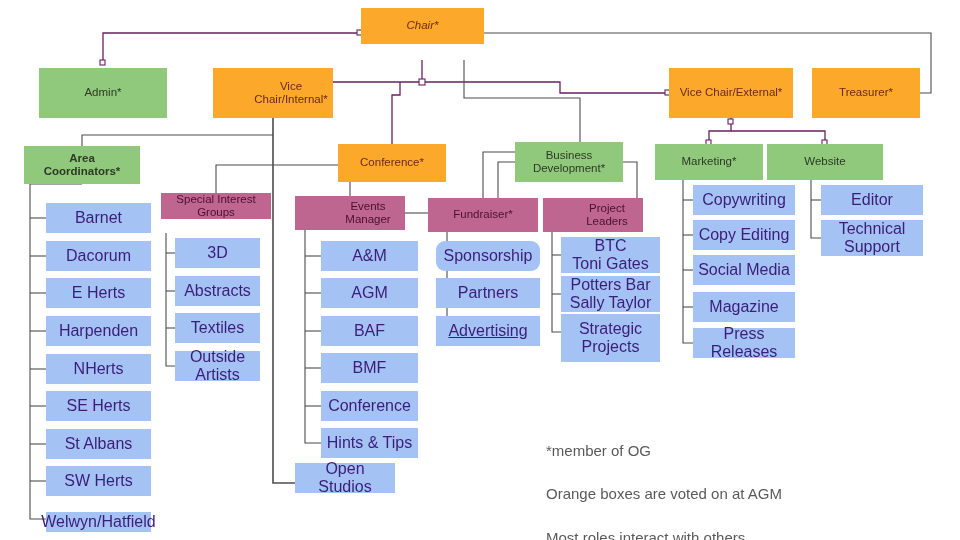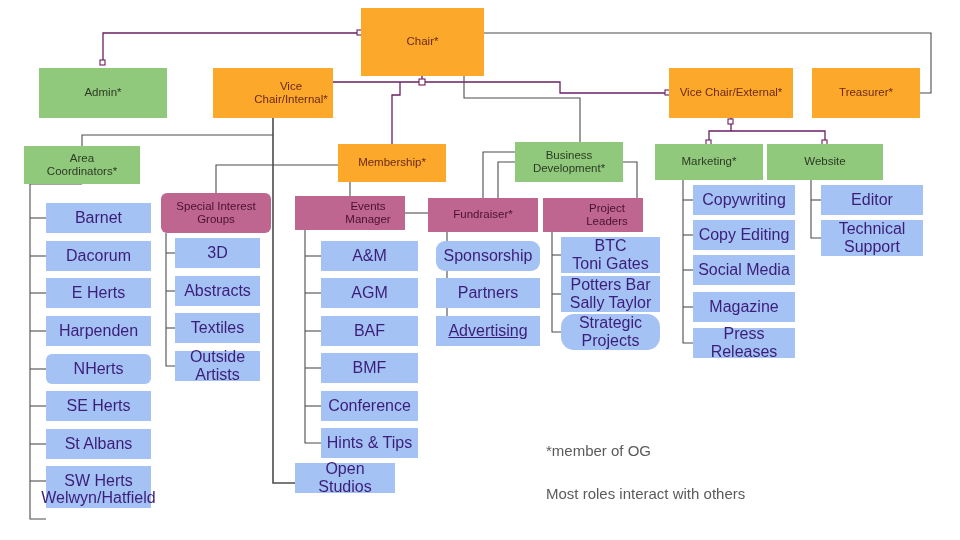--- a/index.html
+++ b/index.html
@@ -119,75 +119,76 @@
       <rect x="419" y="79" width="6" height="6"></rect>
       <rect x="665" y="90" width="5" height="5"></rect>
       <rect x="100" y="60" width="5" height="5"></rect>
       <rect x="728" y="119" width="5" height="5"></rect>
       <rect x="706" y="140" width="5" height="5"></rect>
       <rect x="822" y="140" width="5" height="5"></rect>
     </g>
   </svg>
 
   <div id="nodes">
-      <div class="node n-orange" style="left: 361px; top: 8px; width: 123px; height: 68px;">Chair*</div>
+      <div class="node n-orange" style="left: 361px; top: 8px; width: 123px; height: 36px; font-style: italic;">Chair*</div>
       <div class="node n-green" style="left: 39px; top: 68px; width: 128px; height: 50px;">Admin*</div>
       <div class="node n-orange" style="left: 213px; top: 68px; width: 120px; height: 50px; padding-left: 40px;">Vice Chair/Internal*</div>
       <div class="node n-orange" style="left: 669px; top: 68px; width: 124px; height: 50px;">Vice Chair/External*</div>
       <div class="node n-orange" style="left: 812px; top: 68px; width: 108px; height: 50px;">Treasurer*</div>
-      <div class="node n-orange" style="left: 338px; top: 144px; width: 108px; height: 38px;">Membership*</div>
+      <div class="node n-orange" style="left: 338px; top: 144px; width: 108px; height: 38px;">Conference*</div>
       <div class="node n-green" style="left: 515px; top: 142px; width: 108px; height: 40px;">Business
 Development*</div>
-      <div class="node n-green" style="left: 24px; top: 146px; width: 116px; height: 38px;">Area
+      <div class="node n-green" style="left: 24px; top: 146px; width: 116px; height: 38px; font-weight: bold;">Area
 Coordinators*</div>
       <div class="node n-green" style="left: 655px; top: 144px; width: 108px; height: 36px;">Marketing*</div>
       <div class="node n-green" style="left: 767px; top: 144px; width: 116px; height: 36px;">Website</div>
-      <div class="node n-pink" style="left: 161px; top: 193px; width: 110px; height: 40px; border-radius: 6px;">Special Interest
+      <div class="node n-pink" style="left: 161px; top: 193px; width: 110px; height: 26px;">Special Interest
 Groups</div>
       <div class="node n-pink" style="left: 295px; top: 196px; width: 110px; height: 34px; padding-left: 40px;">Events Manager</div>
       <div class="node n-pink" style="left: 428px; top: 198px; width: 110px; height: 34px;">Fundraiser*</div>
       <div class="node n-pink" style="left: 543px; top: 198px; width: 100px; height: 34px; padding-left: 32px;">Project Leaders</div>
       <div class="node n-blue" style="left: 46px; top: 203px; width: 105px; height: 30px;">Barnet</div>
       <div class="node n-blue" style="left: 46px; top: 241px; width: 105px; height: 30px;">Dacorum</div>
       <div class="node n-blue" style="left: 46px; top: 278px; width: 105px; height: 30px;">E Herts</div>
       <div class="node n-blue" style="left: 46px; top: 316px; width: 105px; height: 30px;">Harpenden</div>
-      <div class="node n-blue" style="left: 46px; top: 354px; width: 105px; height: 30px; border-radius: 6px;">NHerts</div>
+      <div class="node n-blue" style="left: 46px; top: 354px; width: 105px; height: 30px;">NHerts</div>
       <div class="node n-blue" style="left: 46px; top: 391px; width: 105px; height: 30px;">SE Herts</div>
       <div class="node n-blue" style="left: 46px; top: 429px; width: 105px; height: 30px;">St Albans</div>
       <div class="node n-blue" style="left: 46px; top: 466px; width: 105px; height: 30px;">SW Herts</div>
-      <div class="node n-blue" style="left: 46px; top: 488px; width: 105px; height: 20px;">Welwyn/Hatfield</div>
+      <div class="node n-blue" style="left: 46px; top: 512px; width: 105px; height: 20px;">Welwyn/Hatfield</div>
       <div class="node n-blue" style="left: 175px; top: 238px; width: 85px; height: 30px;">3D</div>
       <div class="node n-blue" style="left: 175px; top: 276px; width: 85px; height: 30px;">Abstracts</div>
       <div class="node n-blue" style="left: 175px; top: 313px; width: 85px; height: 30px;">Textiles</div>
       <div class="node n-blue" style="left: 175px; top: 351px; width: 85px; height: 30px;">Outside Artists</div>
       <div class="node n-blue" style="left: 321px; top: 241px; width: 97px; height: 30px;">A&amp;M</div>
       <div class="node n-blue" style="left: 321px; top: 278px; width: 97px; height: 30px;">AGM</div>
       <div class="node n-blue" style="left: 321px; top: 316px; width: 97px; height: 30px;">BAF</div>
       <div class="node n-blue" style="left: 321px; top: 353px; width: 97px; height: 30px;">BMF</div>
       <div class="node n-blue" style="left: 321px; top: 391px; width: 97px; height: 30px;">Conference</div>
       <div class="node n-blue" style="left: 321px; top: 428px; width: 97px; height: 30px;">Hints &amp; Tips</div>
       <div class="node n-blue" style="left: 295px; top: 463px; width: 100px; height: 30px;">Open Studios</div>
       <div class="node n-blue" style="left: 436px; top: 241px; width: 104px; height: 30px; border-radius: 9px;">Sponsorship</div>
       <div class="node n-blue" style="left: 436px; top: 278px; width: 104px; height: 30px;">Partners</div>
       <div class="node n-blue" style="left: 436px; top: 316px; width: 104px; height: 30px; text-decoration: underline;">Advertising</div>
       <div class="node n-blue" style="left: 561px; top: 237px; width: 99px; height: 36px;">BTC
 Toni Gates</div>
       <div class="node n-blue" style="left: 561px; top: 276px; width: 99px; height: 36px;">Potters Bar
 Sally Taylor</div>
-      <div class="node n-blue" style="left: 561px; top: 314px; width: 99px; height: 36px; border-radius: 13px;">Strategic
+      <div class="node n-blue" style="left: 561px; top: 314px; width: 99px; height: 48px;">Strategic
 Projects</div>
       <div class="node n-blue" style="left: 693px; top: 185px; width: 102px; height: 30px;">Copywriting</div>
       <div class="node n-blue" style="left: 693px; top: 220px; width: 102px; height: 30px;">Copy Editing</div>
       <div class="node n-blue" style="left: 693px; top: 255px; width: 102px; height: 30px;">Social Media</div>
       <div class="node n-blue" style="left: 693px; top: 292px; width: 102px; height: 30px;">Magazine</div>
       <div class="node n-blue" style="left: 693px; top: 328px; width: 102px; height: 30px;">Press Releases</div>
       <div class="node n-blue" style="left: 821px; top: 185px; width: 102px; height: 30px;">Editor</div>
       <div class="node n-blue" style="left: 821px; top: 220px; width: 102px; height: 36px;">Technical
 Support</div>
     </div>
 
   <div class="legend" style="left:546px;top:418px;">
     <div>*member of OG</div>
+    <div>Orange boxes are voted on at AGM</div>
     <div>Most roles interact with others</div>
     
   </div>
 
 </div>
 
 </body></html>

